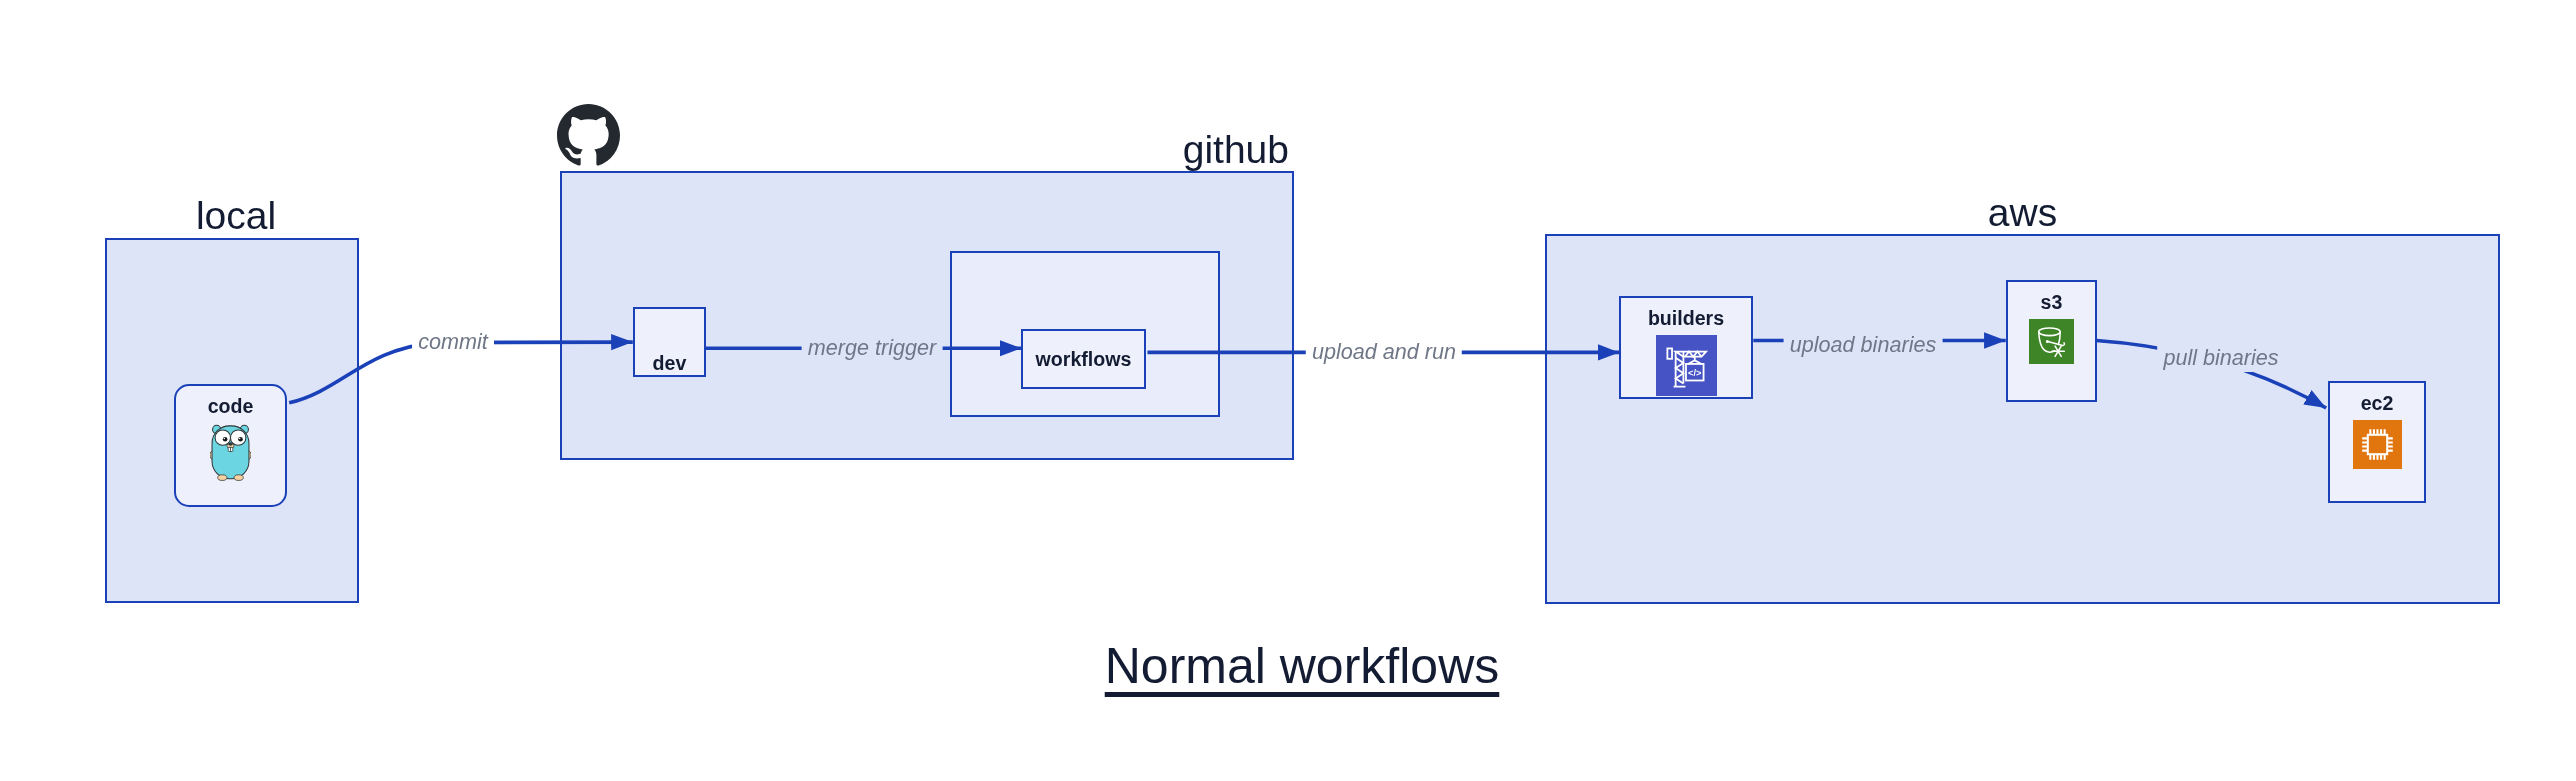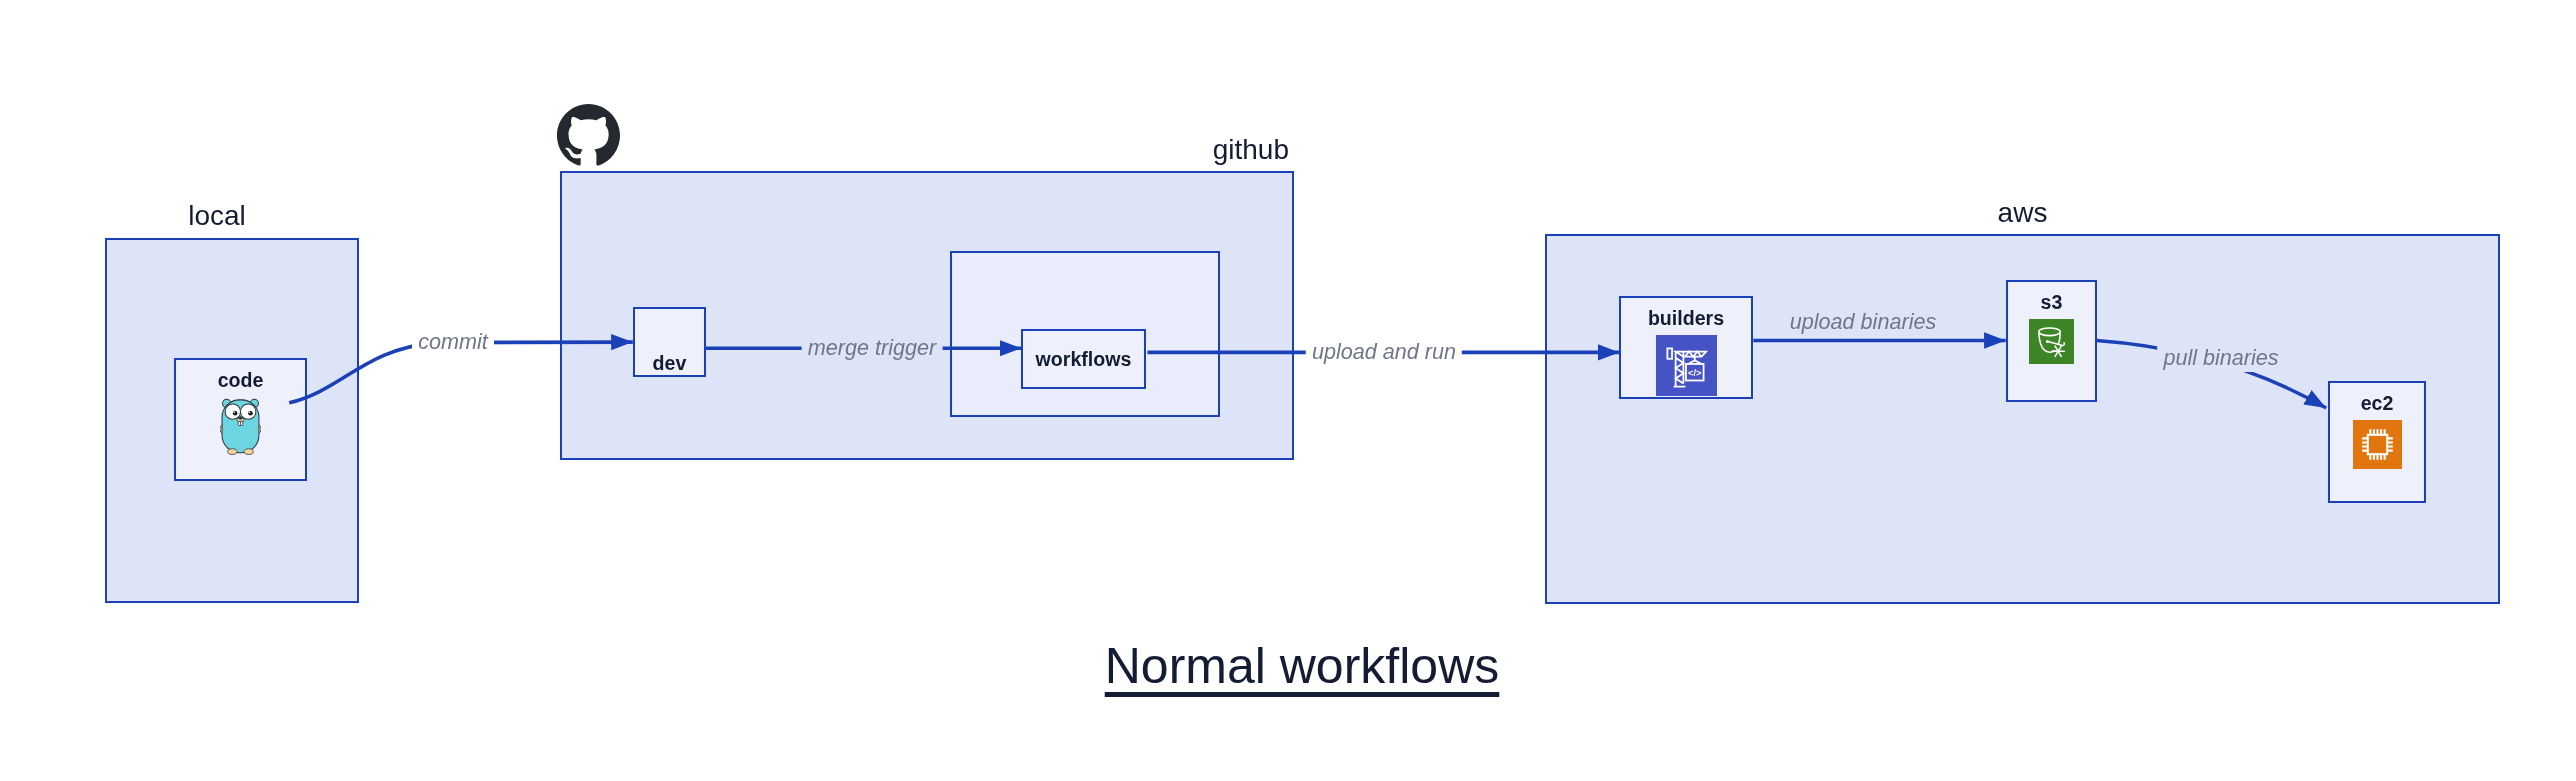--- a/index.html
+++ b/index.html
@@ -16,21 +16,21 @@
     --gopher-teal:#6bd6e2;
     --gopher-tan:#f6d2a2;
     --canvas-bg:#ffffff;
   }
   *{margin:0;padding:0;box-sizing:border-box;}
   body{font-family:"Liberation Sans",sans-serif;background:var(--canvas-bg);}
   .canvas{position:relative;width:2604px;height:781px;background:var(--canvas-bg);overflow:hidden;}
 
   .region{position:absolute;background:var(--region-fill);border:2.6px solid var(--border-blue);}
   .region.sub{background:var(--subregion-fill);}
-  .region-label{position:absolute;font-size:28px;color:var(--label-dark);line-height:37px;white-space:nowrap;}
+  .region-label{position:absolute;font-size:39px;color:var(--label-dark);line-height:37px;white-space:nowrap;}
 
   .node{position:absolute;background:var(--node-fill);border:2.6px solid var(--border-blue);
         display:flex;flex-direction:column;align-items:center;}
   .node.center{justify-content:center;}
   .node.iconic{padding-top:8.2px;gap:5.2px;}
   .node-label{font-size:19.6px;font-weight:700;color:var(--label-dark);line-height:24px;}
 
   .edges-layer{position:absolute;left:0;top:0;width:2604px;height:781px;pointer-events:none;}
   .edges-layer path{stroke:var(--border-blue);stroke-width:7;fill:none;}
   .edges-layer .arrowhead-shape{fill:var(--border-blue);}
@@ -44,35 +44,35 @@
                  font-size:50px;color:var(--label-dark);}
   .diagram-title span{text-decoration:underline;text-decoration-thickness:4.6px;text-underline-offset:9.3px;}
 
   .icon-box{display:block;}
 </style>
 </head>
 <body>
 
 <div class="canvas">
 
-  <div class="region-label" style="left:90px;top:197px;width:254px;text-align:center;">local</div>
+  <div class="region-label" style="left:109px;top:197px;width:254px;text-align:center;">local</div>
   <div class="region-label" style="left:560px;top:131px;width:729px;text-align:right;">github</div>
   <div class="region-label" style="left:950px;top:211px;width:270px;text-align:center;">master</div>
   <div class="region-label" style="left:1545px;top:194px;width:955px;text-align:center;">aws</div>
 
   <div class="region" style="left:105px;top:238px;width:254px;height:365px;"></div>
   <div class="region" style="left:560px;top:171px;width:734px;height:289px;"></div>
   <div class="region sub" style="left:950px;top:251px;width:270px;height:166px;"></div>
   <div class="region" style="left:1545px;top:234px;width:955px;height:370px;"></div>
 
   <svg class="icon-box" style="position:absolute;left:557px;top:104px;" width="63" height="63" viewBox="0 0 16 16">
     <path fill-rule="evenodd" style="fill:var(--octocat-black)" d="M8 0C3.58 0 0 3.58 0 8c0 3.54 2.29 6.53 5.47 7.59.4.07.55-.17.55-.38 0-.19-.01-.82-.01-1.49-2.01.37-2.53-.49-2.69-.94-.09-.23-.48-.94-.82-1.13-.28-.15-.68-.52-.01-.53.63-.01 1.08.58 1.23.82.72 1.21 1.87.87 2.33.66.07-.52.28-.87.51-1.07-1.78-.2-3.64-.89-3.64-3.95 0-.87.31-1.59.82-2.15-.08-.2-.36-1.02.08-2.12 0 0 .67-.21 2.2.82.64-.18 1.32-.27 2-.27s1.36.09 2 .27c1.53-1.04 2.2-.82 2.2-.82.44 1.1.16 1.92.08 2.12.51.56.82 1.27.82 2.15 0 3.07-1.87 3.75-3.65 3.95.29.25.54.73.54 1.48 0 1.07-.01 1.93-.01 2.2 0 .21.15.46.55.38A8.01 8.01 0 0 0 16 8c0-4.42-3.58-8-8-8z"></path>
   </svg>
 
-  <div class="node iconic" style="left:174px;top:358px;width:133px;height:123px;">
+  <div class="node iconic" style="left:174px;top:384px;width:113px;height:123px;border-radius:15px;">
     <div class="node-label">code</div>
     <svg width="41" height="58" viewBox="0 0 80 112">
       <circle cx="13" cy="12" r="8" style="fill:var(--gopher-teal)" stroke="#2f3437" stroke-width="2"></circle>
       <circle cx="67" cy="12" r="8" style="fill:var(--gopher-teal)" stroke="#2f3437" stroke-width="2"></circle>
       <ellipse cx="5" cy="62" rx="5" ry="8" style="fill:var(--gopher-tan)" stroke="#2f3437" stroke-width="1.5"></ellipse>
       <ellipse cx="75" cy="62" rx="5" ry="8" style="fill:var(--gopher-tan)" stroke="#2f3437" stroke-width="1.5"></ellipse>
       <rect x="4" y="5" width="72" height="103" rx="34" style="fill:var(--gopher-teal)" stroke="#2f3437" stroke-width="2"></rect>
       <ellipse cx="24" cy="106" rx="9" ry="5.5" style="fill:var(--gopher-tan)" stroke="#2f3437" stroke-width="1.5"></ellipse>
       <ellipse cx="56" cy="106" rx="9" ry="5.5" style="fill:var(--gopher-tan)" stroke="#2f3437" stroke-width="1.5"></ellipse>
       <circle cx="25" cy="28" r="15" fill="#ffffff" stroke="#2f3437" stroke-width="2"></circle>
@@ -151,21 +151,21 @@
     <path d="M 561 782 C 665 757 705 678 845 665 L 1228 664" marker-end="url(#arrowhead)"></path>
     <path d="M 1370 676 L 1982 676" marker-end="url(#arrowhead)"></path>
     <path d="M 2227 684 L 3143 684" marker-end="url(#arrowhead)"></path>
     <path d="M 3403 661 L 3893 661" marker-end="url(#arrowhead)"></path>
     <path d="M 4069 661 C 4210 671 4365 706 4515 792" marker-end="url(#arrowhead)"></path>
   </svg>
 
   <div class="edge-label bg-white" style="left:453px;top:342px;">commit</div>
   <div class="edge-label bg-region" style="left:872px;top:348px;">merge trigger</div>
   <div class="edge-label bg-white" style="left:1384px;top:352px;">upload and run</div>
-  <div class="edge-label bg-region" style="left:1863px;top:322px;">upload binaries</div>
+  <div class="edge-label bg-region" style="left:1863px;top:345px;">upload binaries</div>
   <div class="edge-label bg-region" style="left:2221px;top:358px;">pull binaries</div>
 
   <div class="diagram-title">
     <span>Normal workflows</span>
   </div>
 
 </div>
 
 
 </body></html>

